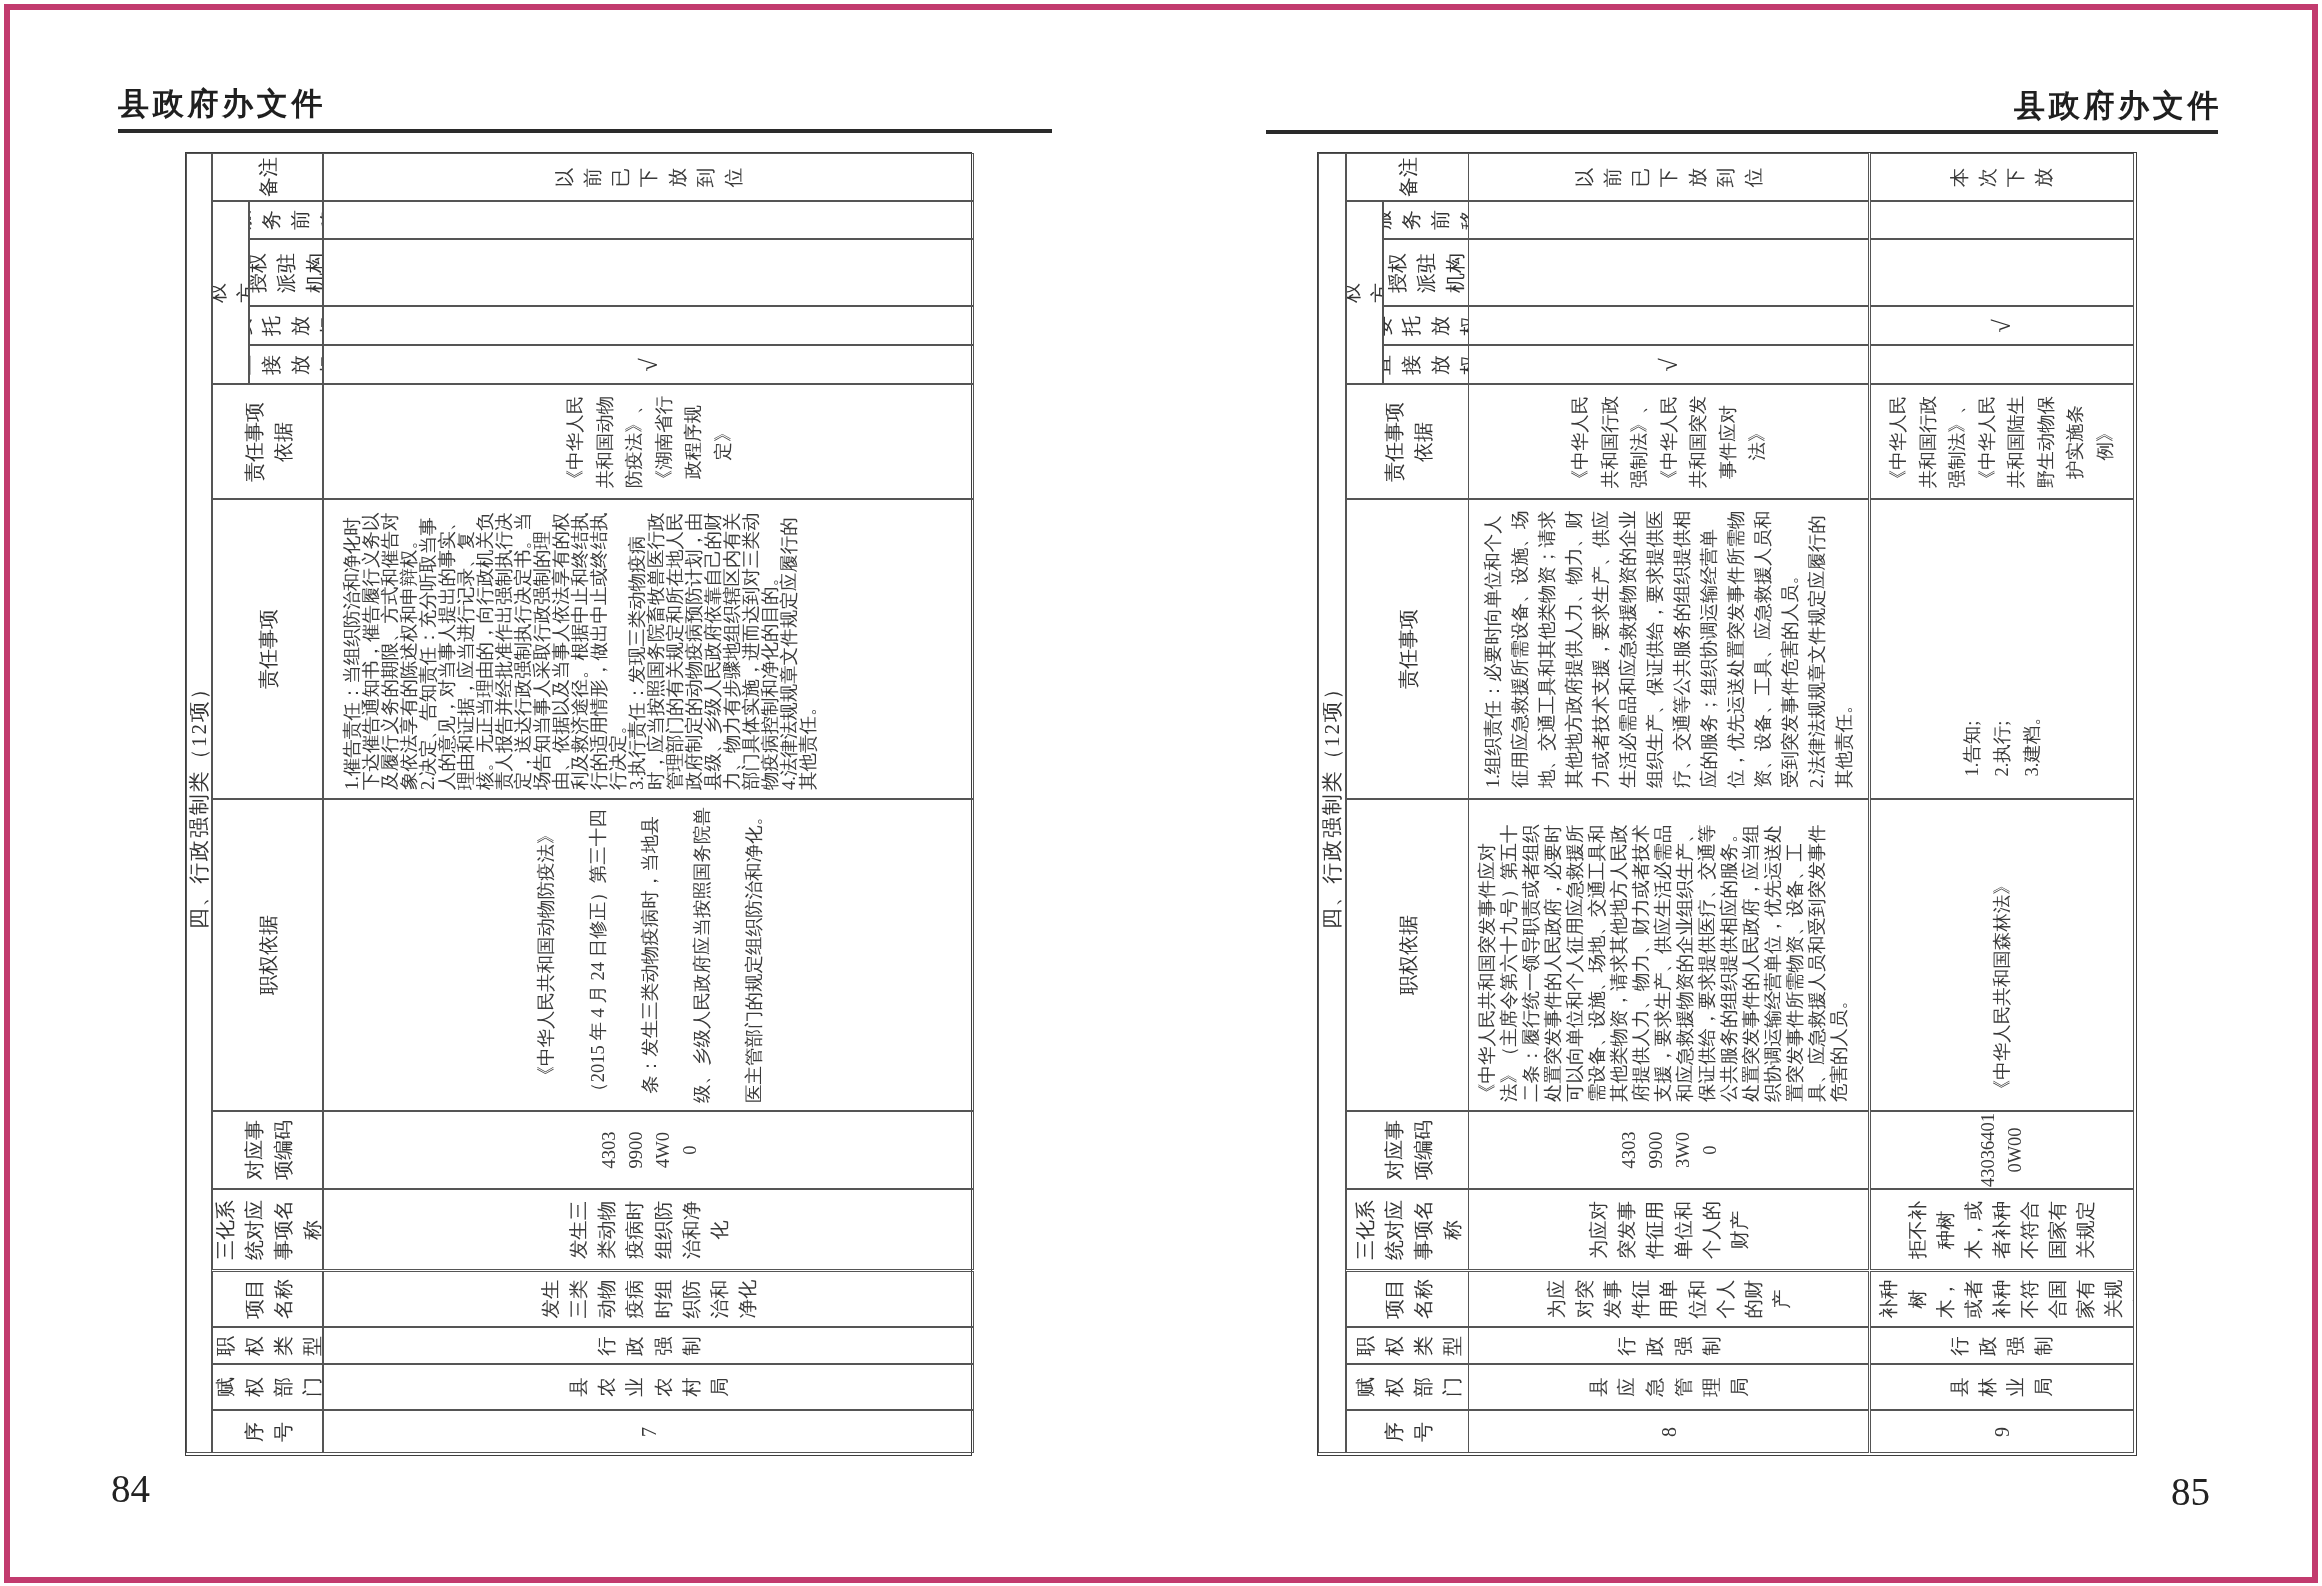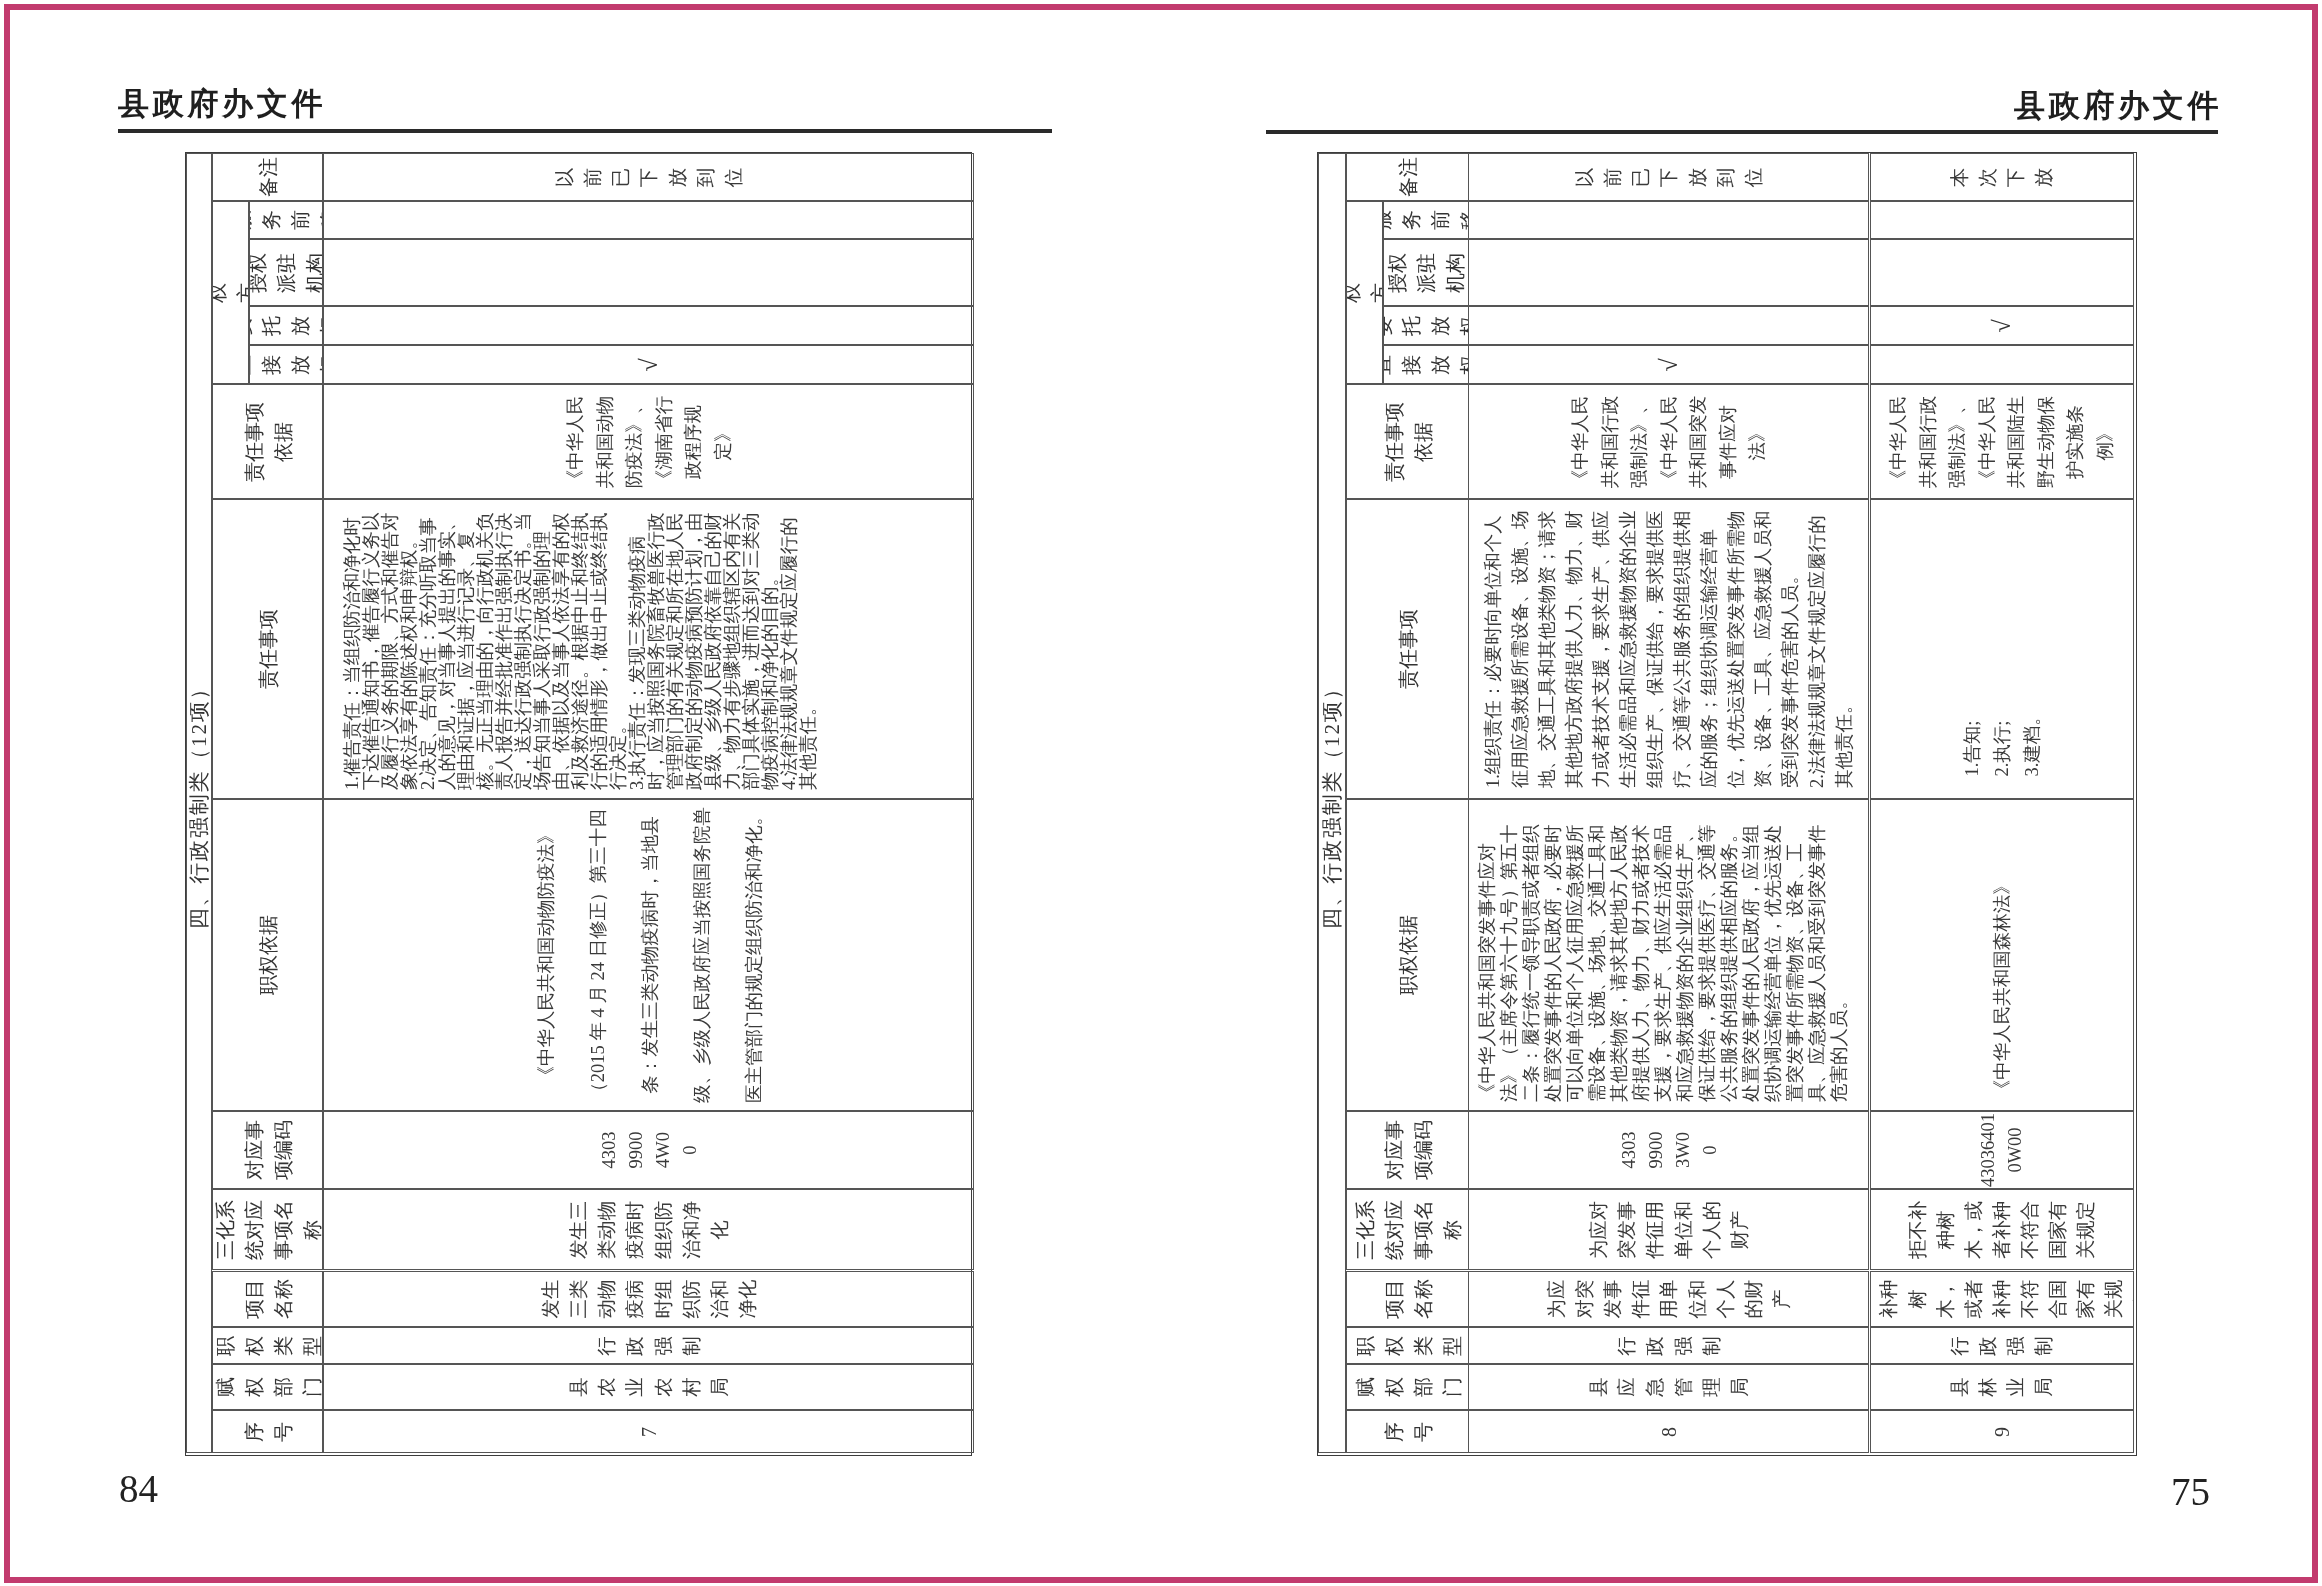--- a/index.html
+++ b/index.html
@@ -34,21 +34,21 @@
   .lawref{width:96px !important;line-height:29.5px;font-size:18.5px;}
   .remark{letter-spacing:0.9px;}
 </style>
 </head>
 <body>
 
 <div class="frame"></div>
 
 <div class="doc-header" style="left:118px;top:83px;">县政府办文件</div>
 <div class="hdr-rule" style="left:118px;top:129px;width:934px;"></div>
-<div class="pageno" style="left:119px;top:1466px;">84</div>
+<div class="pageno" style="left:111px;top:1466px;">84</div>
 
 <div class="tbl" style="left:185px;top:152px;width:787px;height:1304px;">
 
   <div class="cell" style="left:0px;top:0px;width:26px;height:1300px;">
       <div class="v title-strip" style="width:1300px;height:26px;">四、行政强制类（12项）</div>
     </div>
 
   <div class="cell" style="left:26px;top:0px;width:111px;height:48px;">
       <div class="v lbl w-two" style="height:111px;">备注</div>
     </div>
@@ -137,21 +137,21 @@
   <div class="cell" style="left:137px;top:1211px;width:651px;height:46px;">
       <div class="v w-one" style="height:651px;">县农业农村局</div>
     </div>
   <div class="cell" style="left:137px;top:1257px;width:651px;height:43px;">
       <div class="v num" style="width:43px;height:651px;">7</div>
     </div>
 </div>
 
 <div class="doc-header" style="left:2014px;top:85px;">县政府办文件</div>
 <div class="hdr-rule" style="left:1266px;top:130px;width:952px;"></div>
-<div class="pageno" style="left:2171px;top:1469px;">75</div>
+<div class="pageno" style="left:2171px;top:1469px;">85</div>
 
 <div class="tbl" style="left:1317px;top:152px;width:820px;height:1304px;">
 
   <div class="cell" style="left:0px;top:0px;width:28px;height:1300px;">
       <div class="v title-strip" style="width:1300px;height:28px;">四、行政强制类（12项）</div>
     </div>
 
   <div class="cell" style="left:28px;top:0px;width:123px;height:48px;">
       <div class="v lbl w-two" style="height:123px;">备注</div>
     </div>

